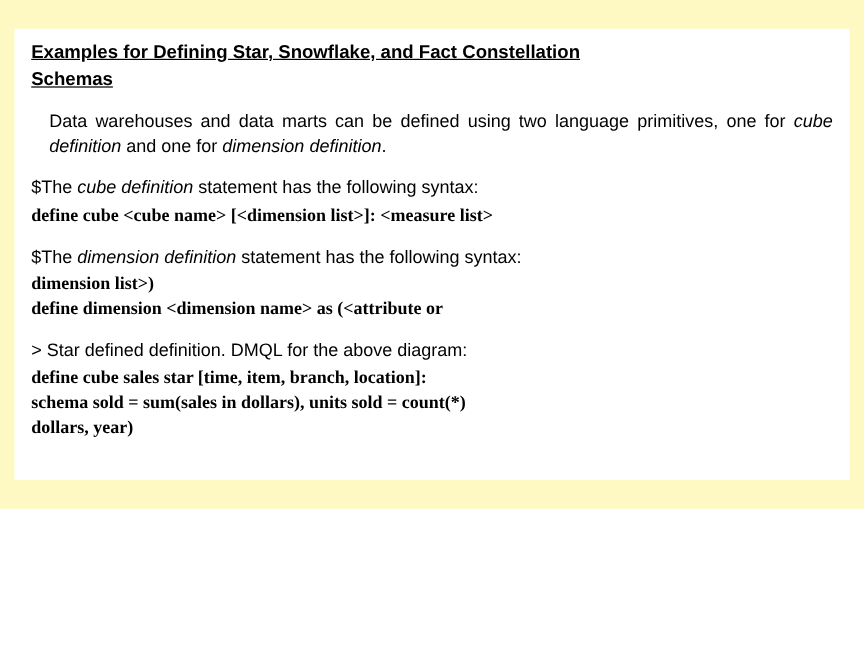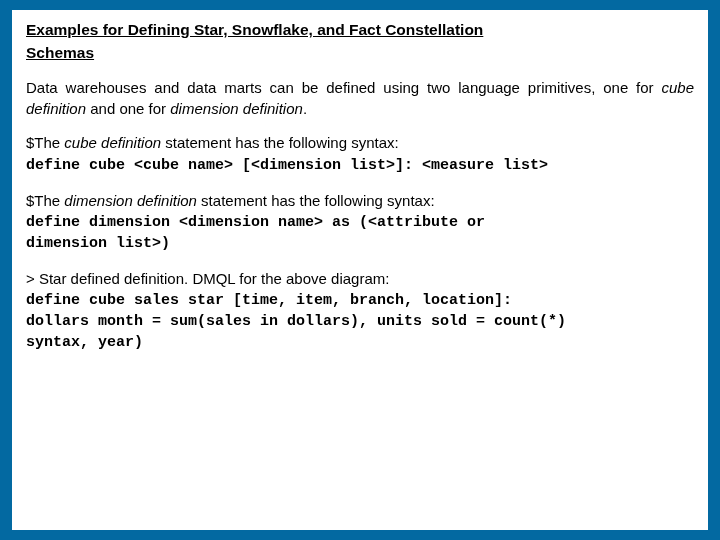--- a/index.html
+++ b/index.html
@@ -13,23 +13,23 @@
       height: 540px;
       background-color: #ffffff;
       font-family: Arial, sans-serif;
       font-size: 15px;
       color: #000000;
       overflow: hidden;
     }
 
     .page-container {
       width: 720px;
-      height: 540px;
-      background-color: #0369a1;
-      padding: 10px 12px;
+      height: 424px;
+      background-color: #fef9c3;
+      padding: 24px 12px;
     }
 
     .content-area {
       background-color: #ffffff;
       padding: 10px 14px 10px 14px;
       width: 100%;
       height: 100%;
     }
 
     .title-line {
@@ -38,37 +38,38 @@
       text-decoration: underline;
       margin-bottom: 2px;
       line-height: 1.35;
     }
 
     .body-text {
       font-size: 15px;
       line-height: 1.38;
       text-align: justify;
       margin-bottom: 14px;
+      margin-left: 15px;
     }
 
     .italic {
       font-style: italic;
     }
 
     .bold {
       font-weight: normal;
     }
 
     .section {
       margin-bottom: 14px;
     }
 
     .syntax-line {
       font-weight: bold;
-      font-family: Liberation Mono, monospace;
+      font-family: Liberation Serif, serif;
       font-size: 15px;
       line-height: 1.38;
     }
 
     .intro-line {
       font-size: 15px;
       line-height: 1.38;
       margin-bottom: 2px;
     }
   </style>
@@ -91,27 +92,27 @@
       <div class="intro-line">
         <span>$The </span><span class="italic">cube definition</span><span> statement has the following syntax:</span>
       </div>
       <div class="syntax-line">define cube &lt;cube name&gt; [&lt;dimension list&gt;]: &lt;measure list&gt;</div>
     </div>
 
     <div class="section">
       <div class="intro-line">
         <span>$The </span><span class="italic">dimension definition</span><span> statement has the following syntax:</span>
       </div>
+      <div class="syntax-line">dimension list&gt;)</div>
       <div class="syntax-line">define  dimension  &lt;dimension  name&gt;  as  (&lt;attribute  or</div>
-      <div class="syntax-line">dimension list&gt;)</div>
     </div>
 
     <div class="section">
       <div class="intro-line">
         <span>&gt; </span><span class="bold">Star</span><span> defined definition. DMQL for the above diagram:</span>
       </div>
       <div class="syntax-line">define cube sales star [time, item, branch, location]:</div>
-      <div class="syntax-line">dollars month = sum(sales in dollars), units sold = count(*)</div>
-      <div class="syntax-line">syntax, year)</div>
+      <div class="syntax-line">schema sold = sum(sales in dollars), units sold = count(*)</div>
+      <div class="syntax-line">dollars, year)</div>
     </div>
 
   </div>
 </div>
 
 </body></html>

